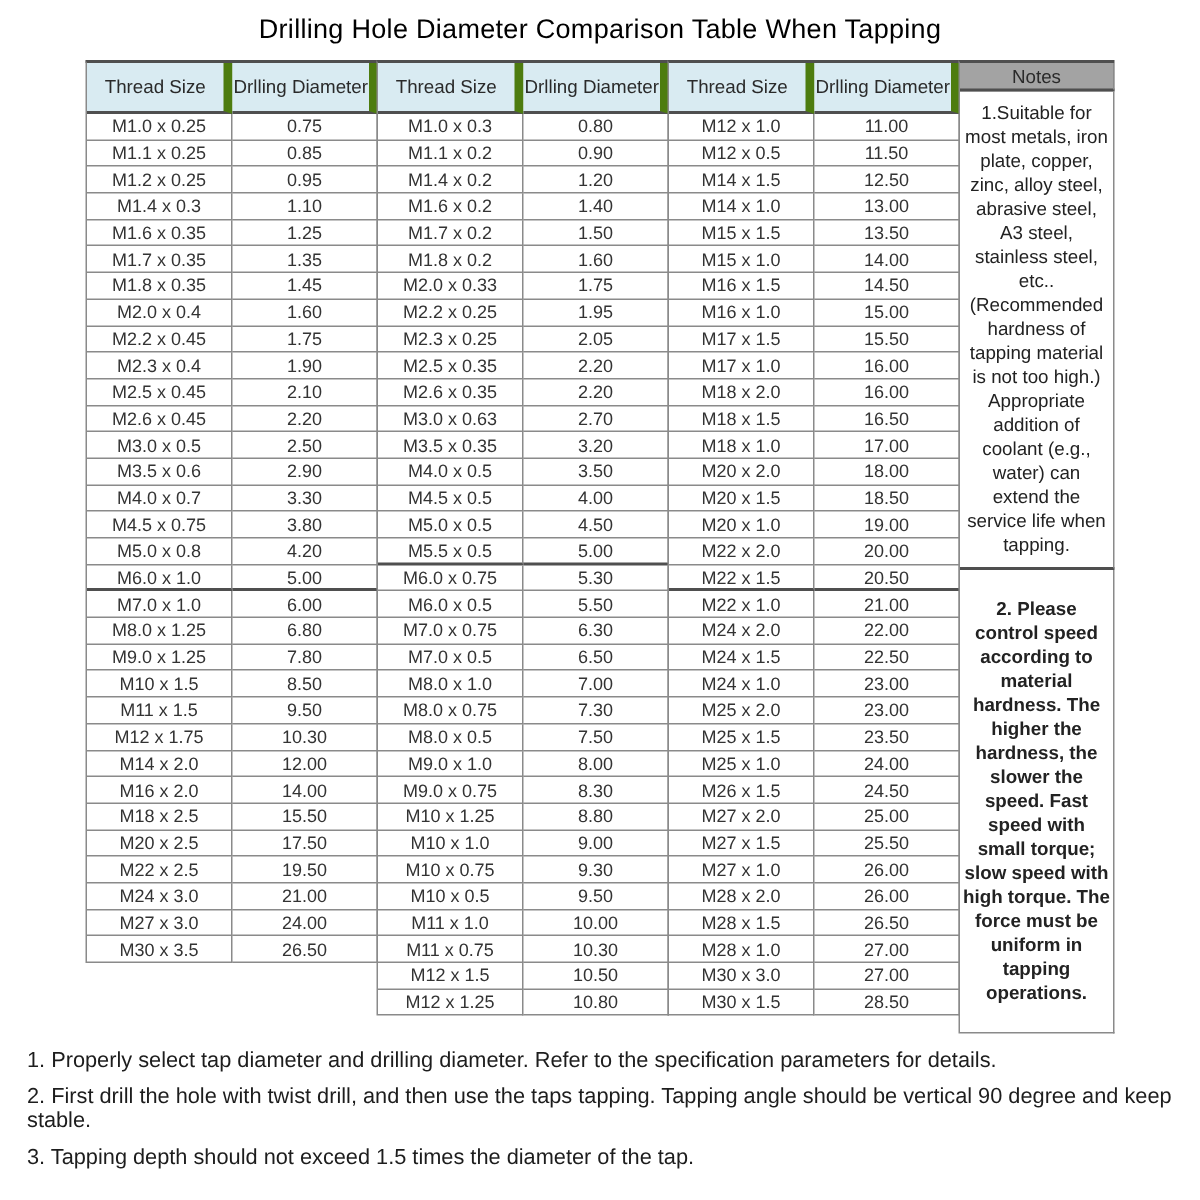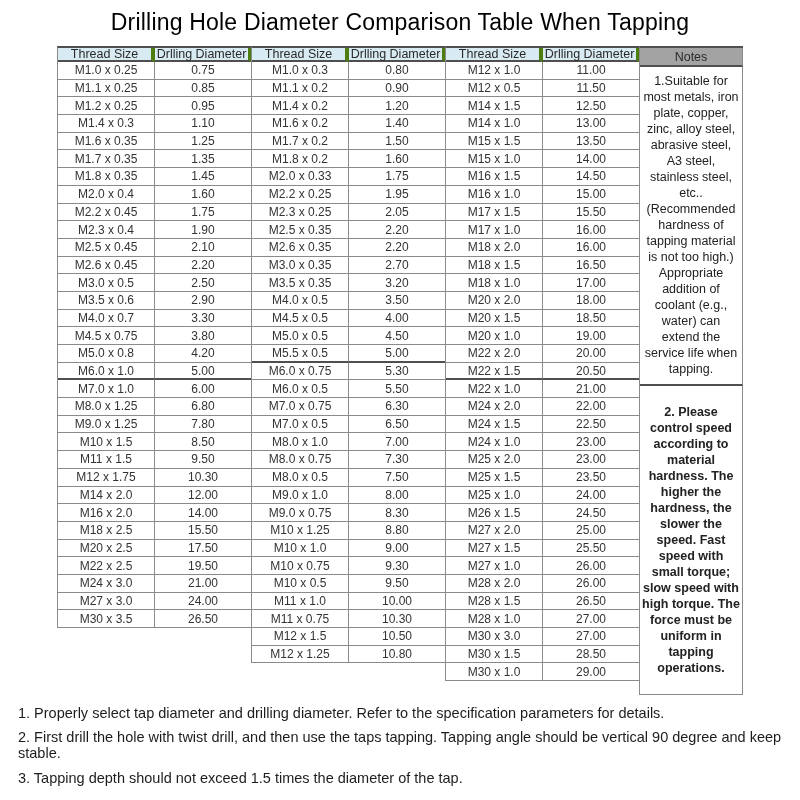--- a/index.html
+++ b/index.html
@@ -6,40 +6,40 @@
   html, body { margin: 0; padding: 0; }
   body {
     width: 800px; height: 800px;
     background: #ffffff;
     font-family: "Liberation Sans", sans-serif;
     color: #222;
     overflow: hidden;
   }
   .title {
     text-align: center;
-    font-size: 23px;
+    font-size: 18px;
     font-weight: normal;
     color: #000;
     margin: 9px 0 10px 0;
     letter-spacing: 0.2px;
   }
   .table-wrap {
     display: flex;
     align-items: flex-start;
     justify-content: center;
   }
   .group {
     border-left: 1px solid #8a8a8a;
     border-top: 2px solid #4f4f4f;
   }
   .group + .group, .notes-col { margin-left: -1px; }
   .hrow { display: flex; }
   .hcell {
-    width: 97px; height: 14px;
-    border-right: 4px solid #4d7c0f;
+    width: 97px; height: 34px;
+    border-right: 6px solid #4d7c0f;
     border-bottom: 2px solid #4f4f4f;
     background: #d9ebf2;
     display: flex; align-items: center; justify-content: center;
     font-size: 12.5px; color: #2a2a2a;
   }
   .row { display: flex; }
   .cell {
     width: 97px; height: 17.7px;
     border-right: 1px solid #8a8a8a;
     border-bottom: 1px solid #8a8a8a;
@@ -267,21 +267,21 @@
         </div>
         <div class="row">
           <div class="cell">M2.5 x 0.35</div>
           <div class="cell">2.20</div>
         </div>
         <div class="row">
           <div class="cell">M2.6 x 0.35</div>
           <div class="cell">2.20</div>
         </div>
         <div class="row">
-          <div class="cell">M3.0 x 0.35</div>
+          <div class="cell">M3.0 x 0.63</div>
           <div class="cell">2.70</div>
         </div>
         <div class="row">
           <div class="cell">M3.5 x 0.35</div>
           <div class="cell">3.20</div>
         </div>
         <div class="row">
           <div class="cell">M4.0 x 0.5</div>
           <div class="cell">3.50</div>
         </div>
@@ -503,24 +503,20 @@
           <div class="cell">27.00</div>
         </div>
         <div class="row">
           <div class="cell">M30 x 3.0</div>
           <div class="cell">27.00</div>
         </div>
         <div class="row">
           <div class="cell">M30 x 1.5</div>
           <div class="cell">28.50</div>
         </div>
-        <div class="row">
-          <div class="cell">M30 x 1.0</div>
-          <div class="cell">29.00</div>
-        </div>
       </div>
   </div>
 
   <div class="notes-col">
     <div class="notes-header">Notes</div>
     <div class="note-cell first">1.Suitable for most metals, iron plate, copper, zinc, alloy steel, abrasive steel, A3 steel, stainless steel, etc..(Recommended hardness of tapping material is not too high.) Appropriate addition of coolant (e.g., water) can extend the service life when tapping.</div>
     <div class="note-cell second">2. Please control speed according to material hardness. The higher the hardness, the slower the speed. Fast speed with small torque; slow speed with high torque. The force must be uniform in tapping operations.</div>
   </div>
 
 </div>

